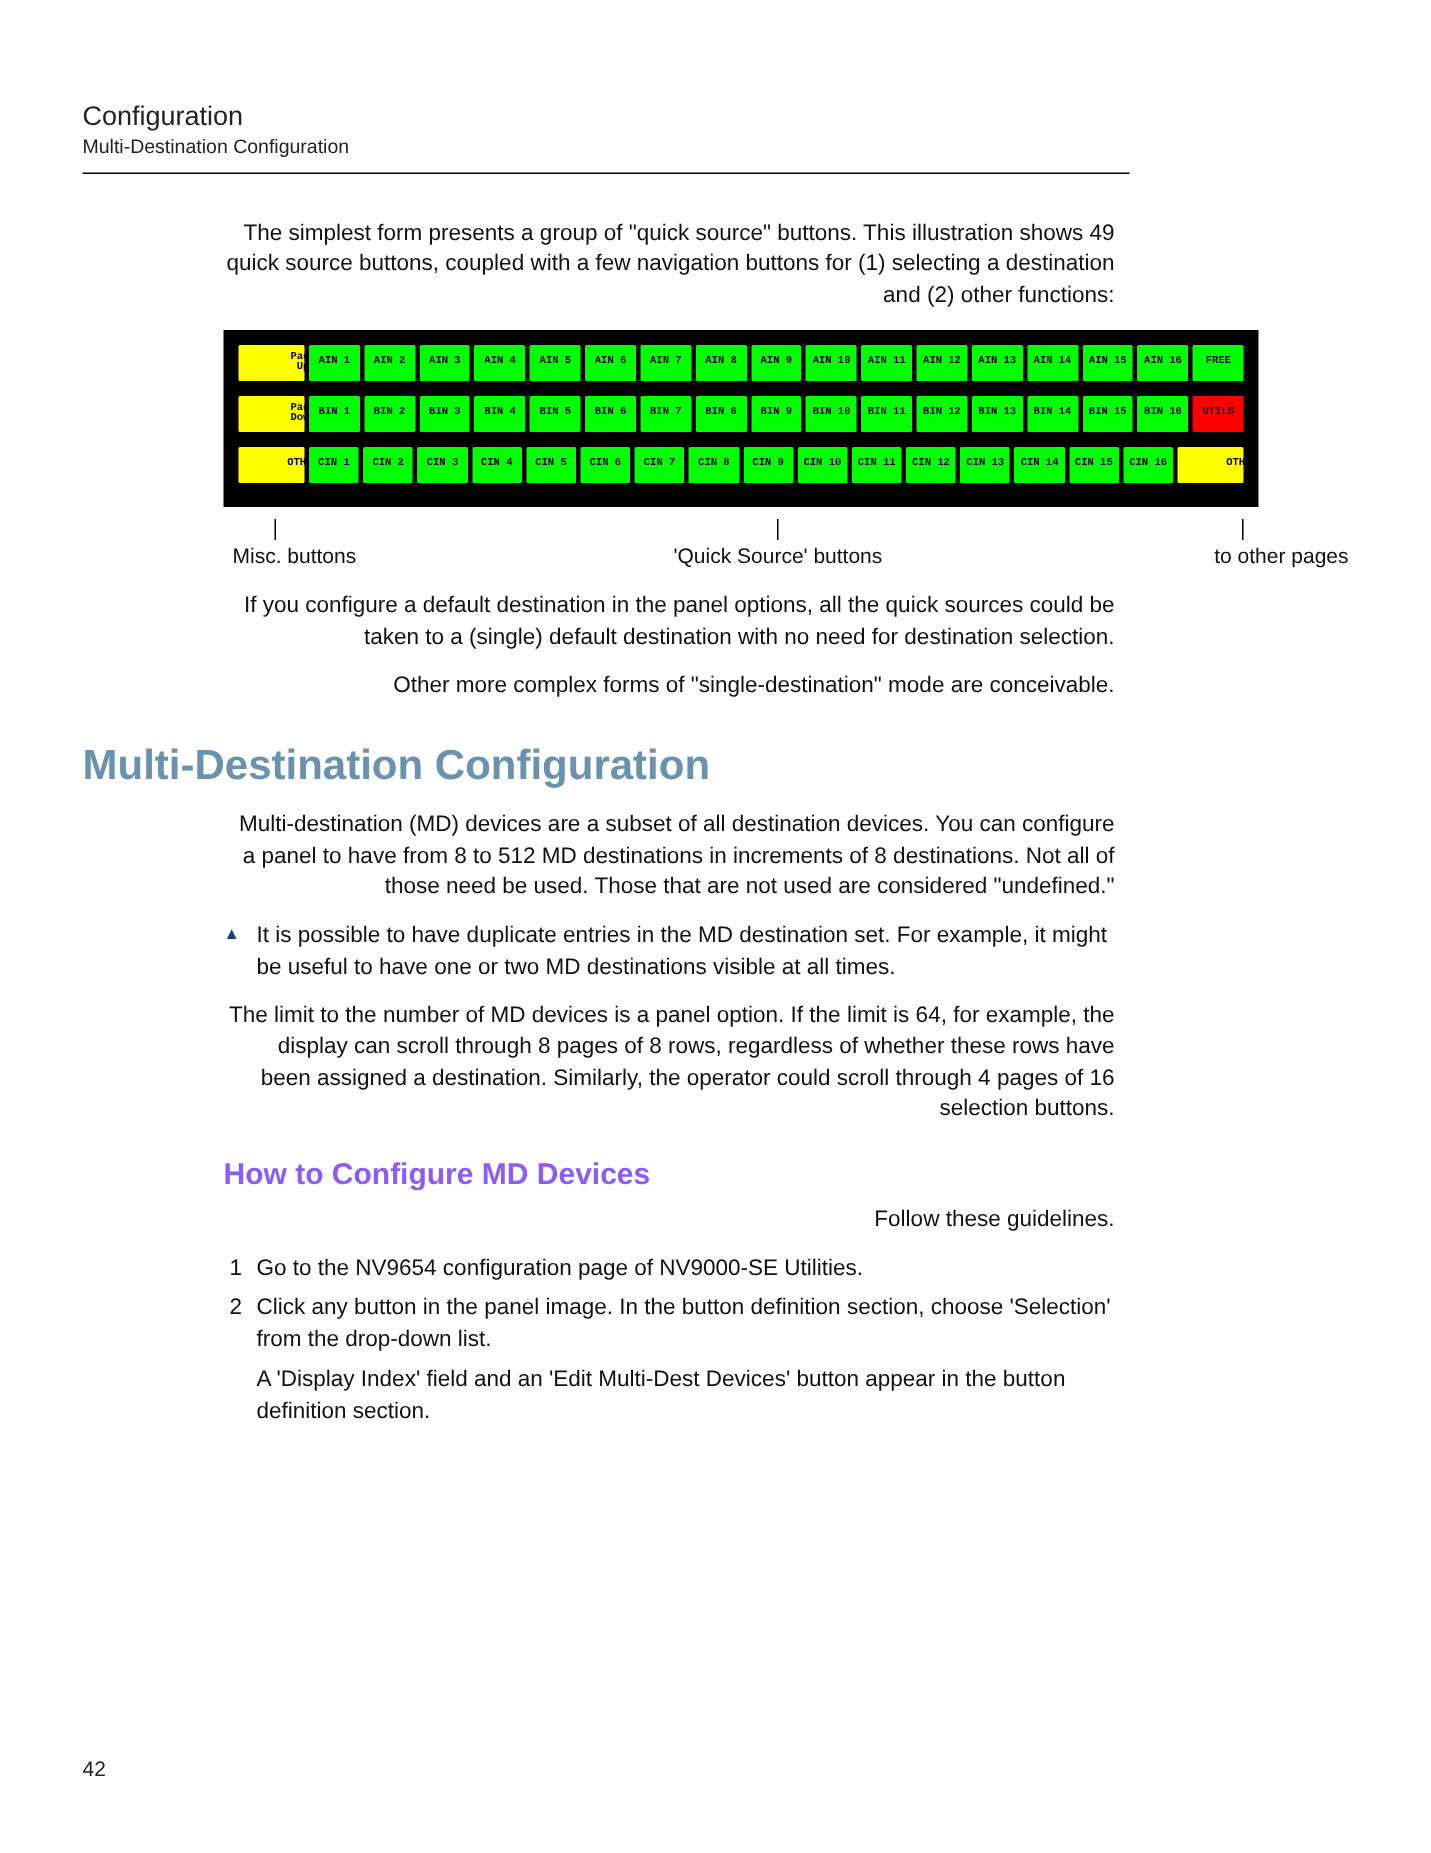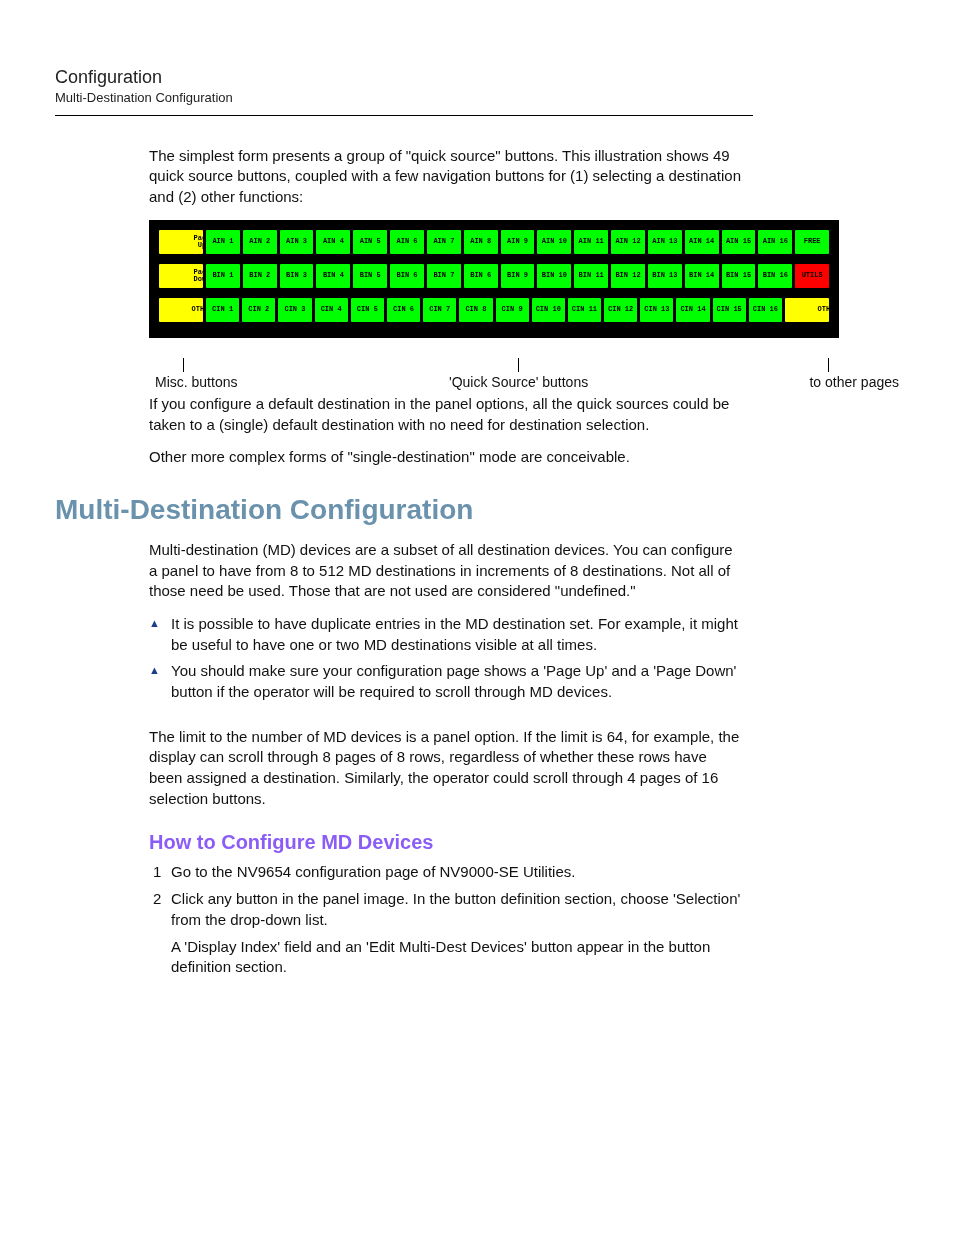--- a/index.html
+++ b/index.html
@@ -29,21 +29,21 @@
     border: none;
     border-top: 1px solid #000;
     margin: 10px 0 30px 0;
   }
   .body-text {
     margin-left: 94px;
     margin-right: 10px;
     font-size: 15px;
     line-height: 1.38;
   }
-  .body-text p { margin: 0 0 12px 0; }
+  .body-text p { margin: 0 0 12px 0; text-align: right; }
   .figure-block {
     margin: 10px 0 8px 94px;
     width: 690px;
   }
   .titlebar {
     background: #0a246a;
     color: #fff;
     font-family: Tahoma, Arial, sans-serif;
     font-size: 11px;
     font-weight: bold;
@@ -81,21 +81,21 @@
   .callouts {
     margin: 0 0 4px 94px;
     width: 690px;
     position: relative;
     height: 44px;
     font-size: 14px;
     color: #111;
   }
   .callout {
     position: absolute;
-    top: 12px;
+    top: 0;
     white-space: nowrap;
   }
   .callout .tick {
     border-left: 1px solid #000;
     height: 14px;
     margin: 0 auto 2px auto;
     width: 0;
   }
   .h1 {
     color: #6a92ad;
@@ -104,21 +104,21 @@
     margin: 26px 0 14px 0;
   }
   .h2 {
     color: #8b5cf6;
     font-size: 20px;
     font-weight: 600;
     margin: 22px 0 8px 94px;
   }
   ul.tri {
     list-style: none;
-    margin: 0 10px 24px 94px;
+    margin: 0 10px 12px 94px;
     padding: 0;
     font-size: 15px;
     line-height: 1.38;
   }
   ul.tri li {
     position: relative;
     padding-left: 22px;
     margin-bottom: 6px;
   }
   ul.tri li:before {
@@ -255,29 +255,32 @@
   </div>
 
   <div class="h1">Multi-Destination Configuration</div>
 
   <div class="body-text">
     <p>Multi-destination (MD) devices are a subset of all destination devices. You can configure a panel to have from 8 to 512 MD destinations in increments of 8 destinations. Not all of those need be used. Those that are not used are considered "undefined."</p>
   </div>
 
   <ul class="tri" id="md-bullets">
       <li>It is possible to have duplicate entries in the MD destination set. For example, it might be useful to have one or two MD destinations visible at all times.</li>
-      <li>You should make sure your configuration page shows a 'Page Up' and a 'Page Down' button if the operator will be required to scroll through MD devices.</li>
     </ul>
 
   <div class="body-text">
     <p>The limit to the number of MD devices is a panel option. If the limit is 64, for example, the display can scroll through 8 pages of 8 rows, regardless of whether these rows have been assigned a destination. Similarly, the operator could scroll through 4 pages of 16 selection buttons.</p>
   </div>
 
   <div class="h2">How to Configure MD Devices</div>
 
+  <div class="body-text">
+    <p>Follow these guidelines.</p>
+  </div>
 
   <ol class="steps" id="steps-list">
       <li>Go to the NV9654 configuration page of NV9000-SE Utilities.</li>
       <li>Click any button in the panel image. In the button definition section, choose 'Selection' from the drop-down list.<p>A 'Display Index' field and an 'Edit Multi-Dest Devices' button appear in the button definition section.</p></li>
     </ol>
 
+  <div class="pagenum">42</div>
 
 </div>
 
 </body></html>

